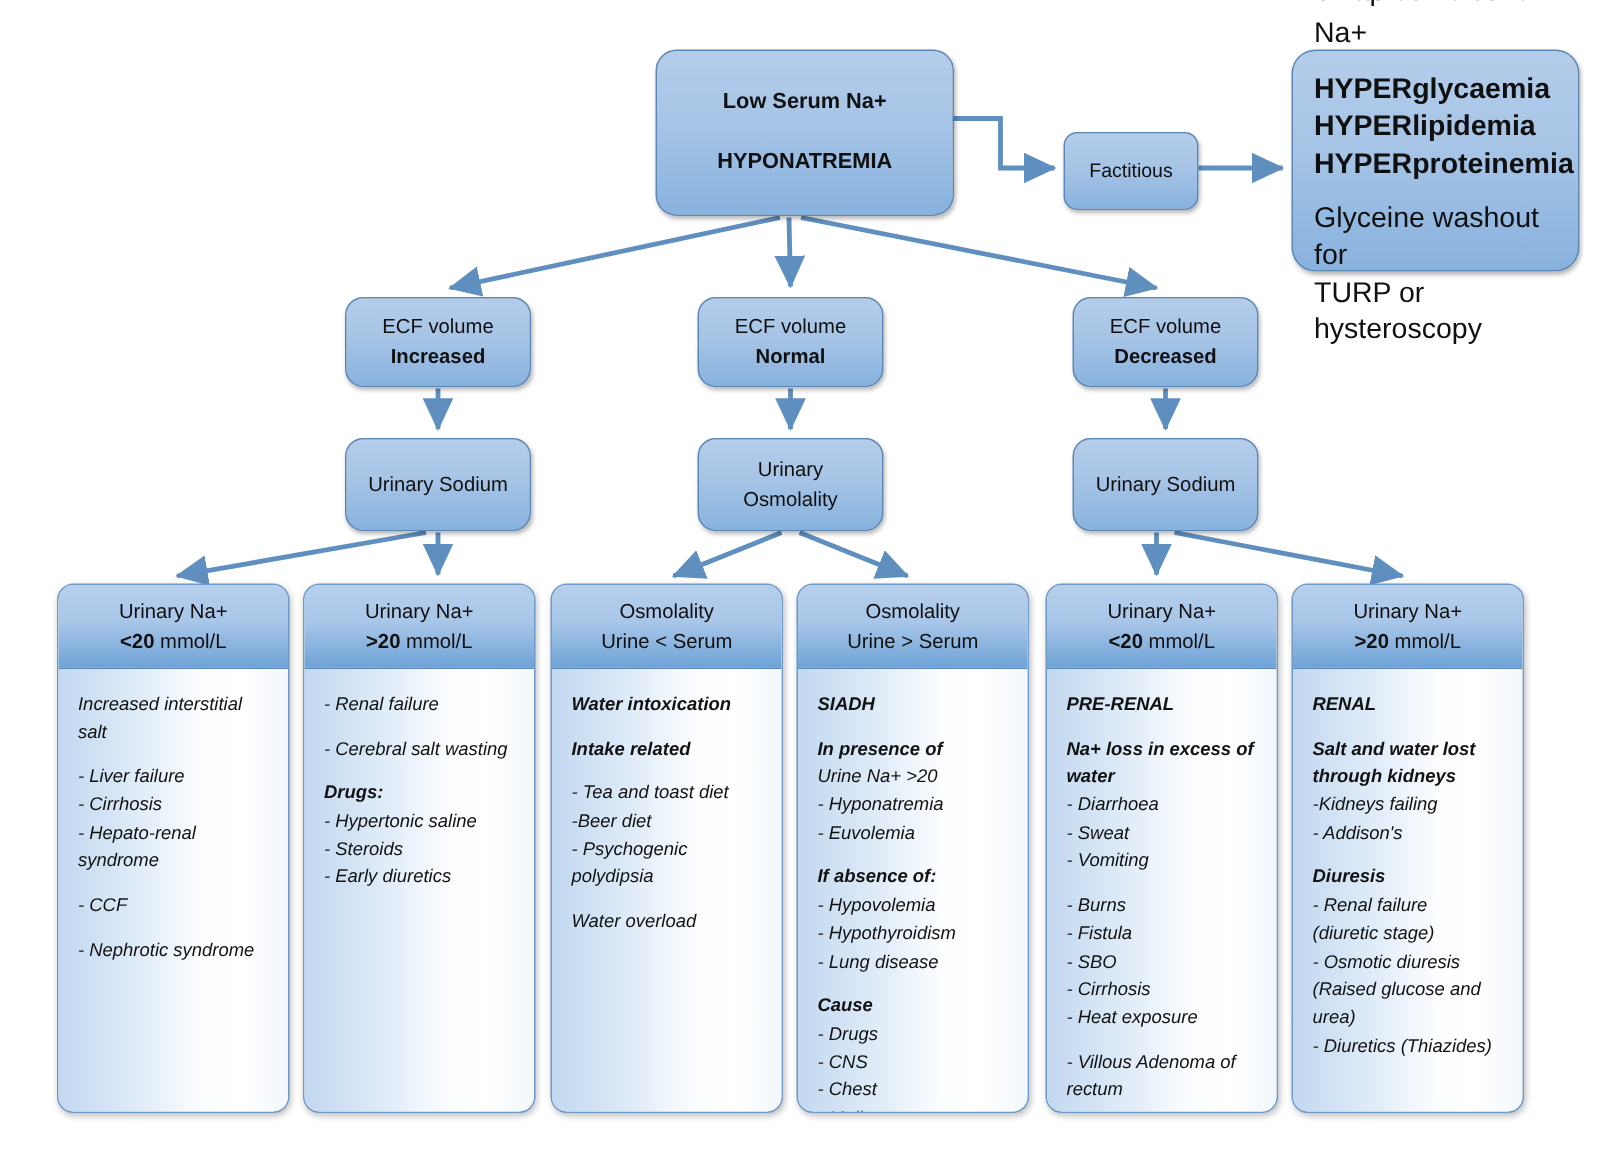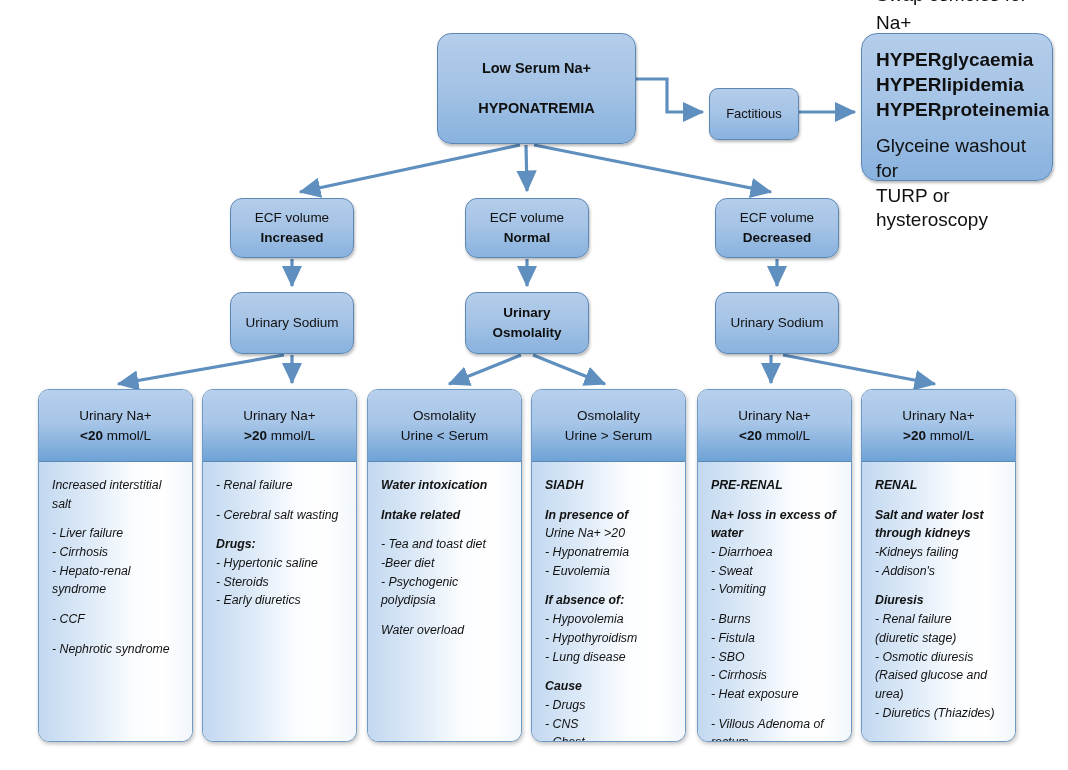--- a/index.html
+++ b/index.html
@@ -50,35 +50,35 @@
 
   
   .ecf { top:198px; width:124px; height:60px; font-size:13.5px; }
   #ecf1 { left:230px; }
   #ecf2 { left:465px; }
   #ecf3 { left:715px; }
 
   
   .uri { top:292px; width:124px; height:62px; font-size:13.5px; }
   #uri1 { left:230px; }
-  #uri2 { left:465px;font-weight:bold; }
+  #uri2 { left:465px; }
   #uri3 { left:715px; }
 
   
   .col {
     position:absolute;
     top:389px; width:155px; height:353px;
     border:1px solid #6d9ac6;
     border-radius:11px;
     background:#ffffff;
     box-shadow:1px 2px 4px rgba(0,0,0,0.25);
     overflow:hidden;
   }
   .col .hd {
-    height:72px;
+    height:56px;
     border-bottom:1px solid #5b87b5;
     background:linear-gradient(180deg,#b6cfec 0%,#a8c6e8 45%,#6ea3d6 100%);
     display:flex; flex-direction:column; align-items:center; justify-content:center;
     font-size:13.5px; line-height:1.45; color:#101010;
   }
   .col .bd {
     height:296px;
     padding:14px 10px 8px 13px;
     font-size:12.3px;
     line-height:1.52;

